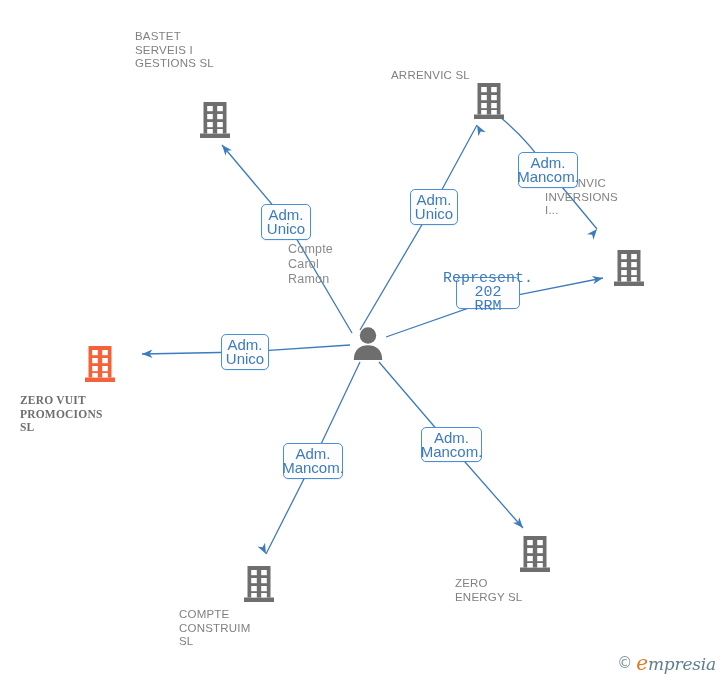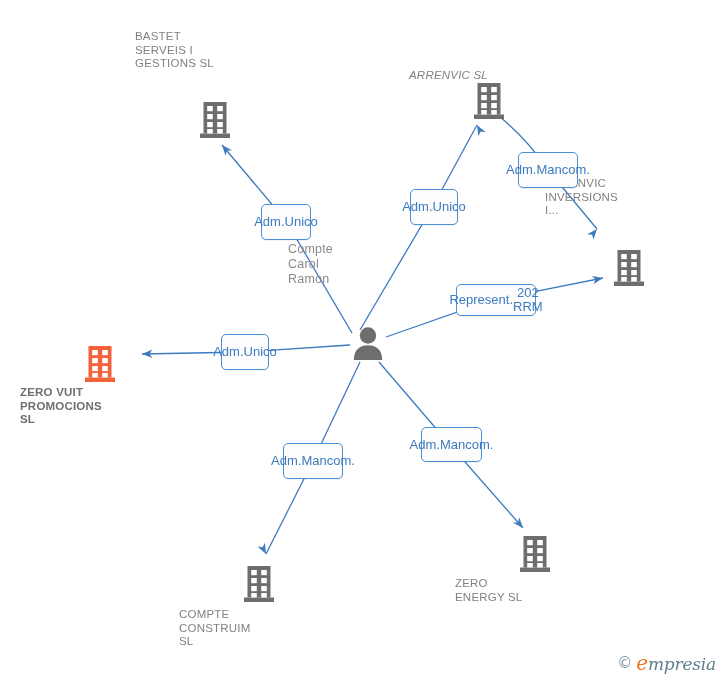--- a/index.html
+++ b/index.html
@@ -41,25 +41,25 @@
     line-height: 15px;
   }
   .edge-label {
     position: absolute;
     box-sizing: border-box;
     border: 1.4px solid #4a90d9;
     border-radius: 5px;
     background: #fdfdfe;
     color: #3d7bbf;
     font-family: "Liberation Sans", sans-serif;
-    font-size: 13px;
+    font-size: 15px;
     line-height: 14px;
     text-align: center;
     display: flex;
-    flex-direction: row;
+    flex-direction: column;
     align-items: center;
     justify-content: center;
     white-space: pre-line;
     box-shadow: 0 1px 1px rgba(0,0,0,0.06);
   }
   #watermark {
     position: absolute;
     right: 12px;
     bottom: 10px;
     display: flex;
@@ -133,38 +133,38 @@
     </g>
 </svg>
 
 <div id="label-layer">
     <div class="node-label person" style="left: 288px; top: 242px; width: 160px;">Compte
 Carol
 Ramon</div>
     <div class="node-label" style="left: 135px; top: 30px; width: 160px;">BASTET
 SERVEIS I
 GESTIONS  SL</div>
-    <div class="node-label" style="left: 409px; top: 69px; width: 160px; font-style: italic;">ARRENVIC  SL</div>
+    <div class="node-label" style="left: 391px; top: 69px; width: 160px;">ARRENVIC  SL</div>
     <div class="node-label" style="left: 545px; top: 177px; width: 160px;">ARRENVIC
 INVERSIONS
 I...</div>
-    <div class="node-label selected" style="left: 20px; top: 386px; width: 160px;">ZERO VUIT
+    <div class="node-label selected" style="left: 20px; top: 394px; width: 160px; font-family: Liberation Serif, serif;">ZERO VUIT
 PROMOCIONS
 SL</div>
     <div class="node-label" style="left: 179px; top: 608px; width: 160px;">COMPTE
 CONSTRUIM
 SL</div>
     <div class="node-label" style="left: 455px; top: 577px; width: 160px;">ZERO
 ENERGY  SL</div>
   </div>
 <div id="edge-label-layer">
     <div class="edge-label" style="left: 261px; top: 204px; width: 50px; height: 36px;"><span>Adm.</span><span>Unico</span></div>
     <div class="edge-label" style="left: 410px; top: 189px; width: 48px; height: 36px;"><span>Adm.</span><span>Unico</span></div>
     <div class="edge-label" style="left: 518px; top: 152px; width: 60px; height: 36px;"><span>Adm.</span><span>Mancom.</span></div>
-    <div class="edge-label" style="left: 456px; top: 284px; width: 80px; height: 32px;"><span>Represent.</span><span>202 RRM</span></div>
+    <div class="edge-label" style="left: 456px; top: 277px; width: 64px; height: 32px; font-family: Liberation Mono, monospace;"><span>Represent.</span><span>202 RRM</span></div>
     <div class="edge-label" style="left: 221px; top: 334px; width: 48px; height: 36px;"><span>Adm.</span><span>Unico</span></div>
     <div class="edge-label" style="left: 283px; top: 443px; width: 60px; height: 36px;"><span>Adm.</span><span>Mancom.</span></div>
     <div class="edge-label" style="left: 421px; top: 427px; width: 61px; height: 35px;"><span>Adm.</span><span>Mancom.</span></div>
   </div>
 
 <div id="watermark">
   <span class="copy">©</span>
   <span class="brand"><span class="lead">e</span><span>mpresia</span></span>
 </div>
 

